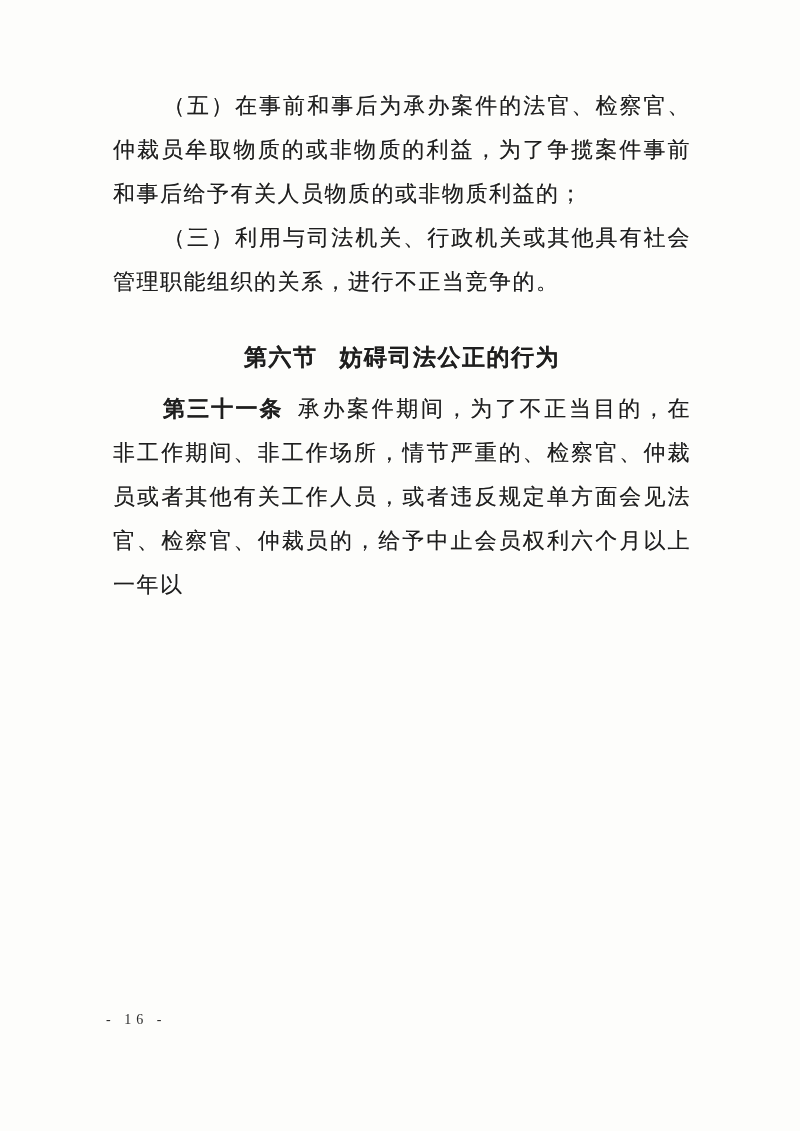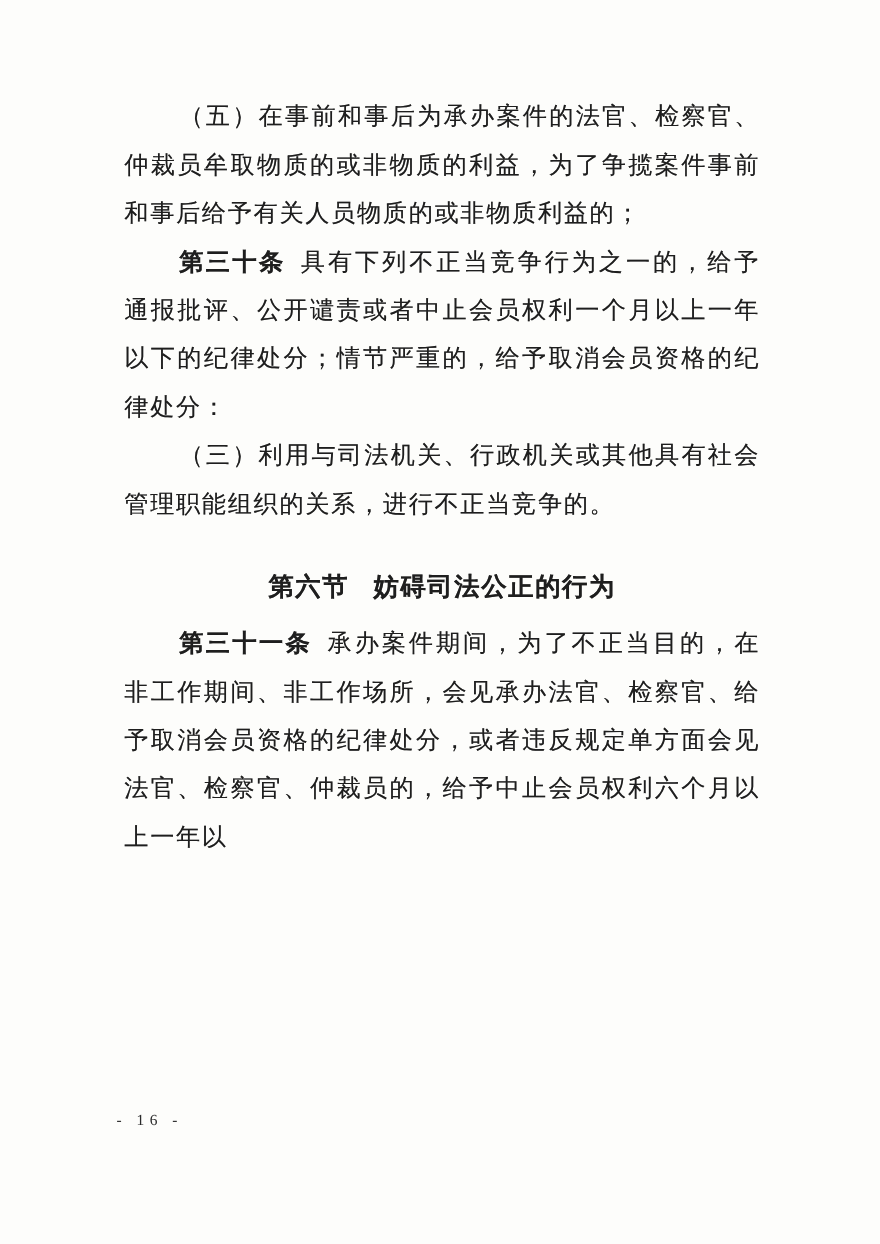--- a/index.html
+++ b/index.html
@@ -74,26 +74,25 @@
 </style>
 </head>
 <body>
 
 <div class="page">
   <div class="content">
 
     <p class="para">（五）在事前和事后为承办案件的法官、检察官、仲裁员牟取物质的或非物质的利益，为了争揽案件事前和事后给予有关人员物质的或非物质利益的；</p>
 
 
-    <p class="para"><span class="article-label">第三十条</span><span>具有下列不正当竞争行为之一的，给予通报批评、公开谴责或者中止会员权利一个月以上一年以下的纪律处分；情节严重的，给予取消会员资格的纪律处分：</span></p>
 
 
 
     <p class="para">（三）利用与司法机关、行政机关或其他具有社会管理职能组织的关系，进行不正当竞争的。</p>
 
     <h2 class="section-heading"><span class="heading-label">第六节</span><span>妨碍司法公正的行为</span></h2>
 
-    <p class="para"><span class="article-label">第三十一条</span><span>承办案件期间，为了不正当目的，在非工作期间、非工作场所，会见承办法官、检察官、给予取消会员资格的纪律处分，或者违反规定单方面会见法官、检察官、仲裁员的，给予中止会员权利六个月以上一年以</span></p>
+    <p class="para"><span class="article-label">第三十一条</span><span>承办案件期间，为了不正当目的，在非工作期间、非工作场所，情节严重的、检察官、仲裁员或者其他有关工作人员，或者违反规定单方面会见法官、检察官、仲裁员的，给予中止会员权利六个月以上一年以</span></p>
 
   </div>
 
   <div class="page-number">- 16 -</div>
 </div>
 
 </body></html>

